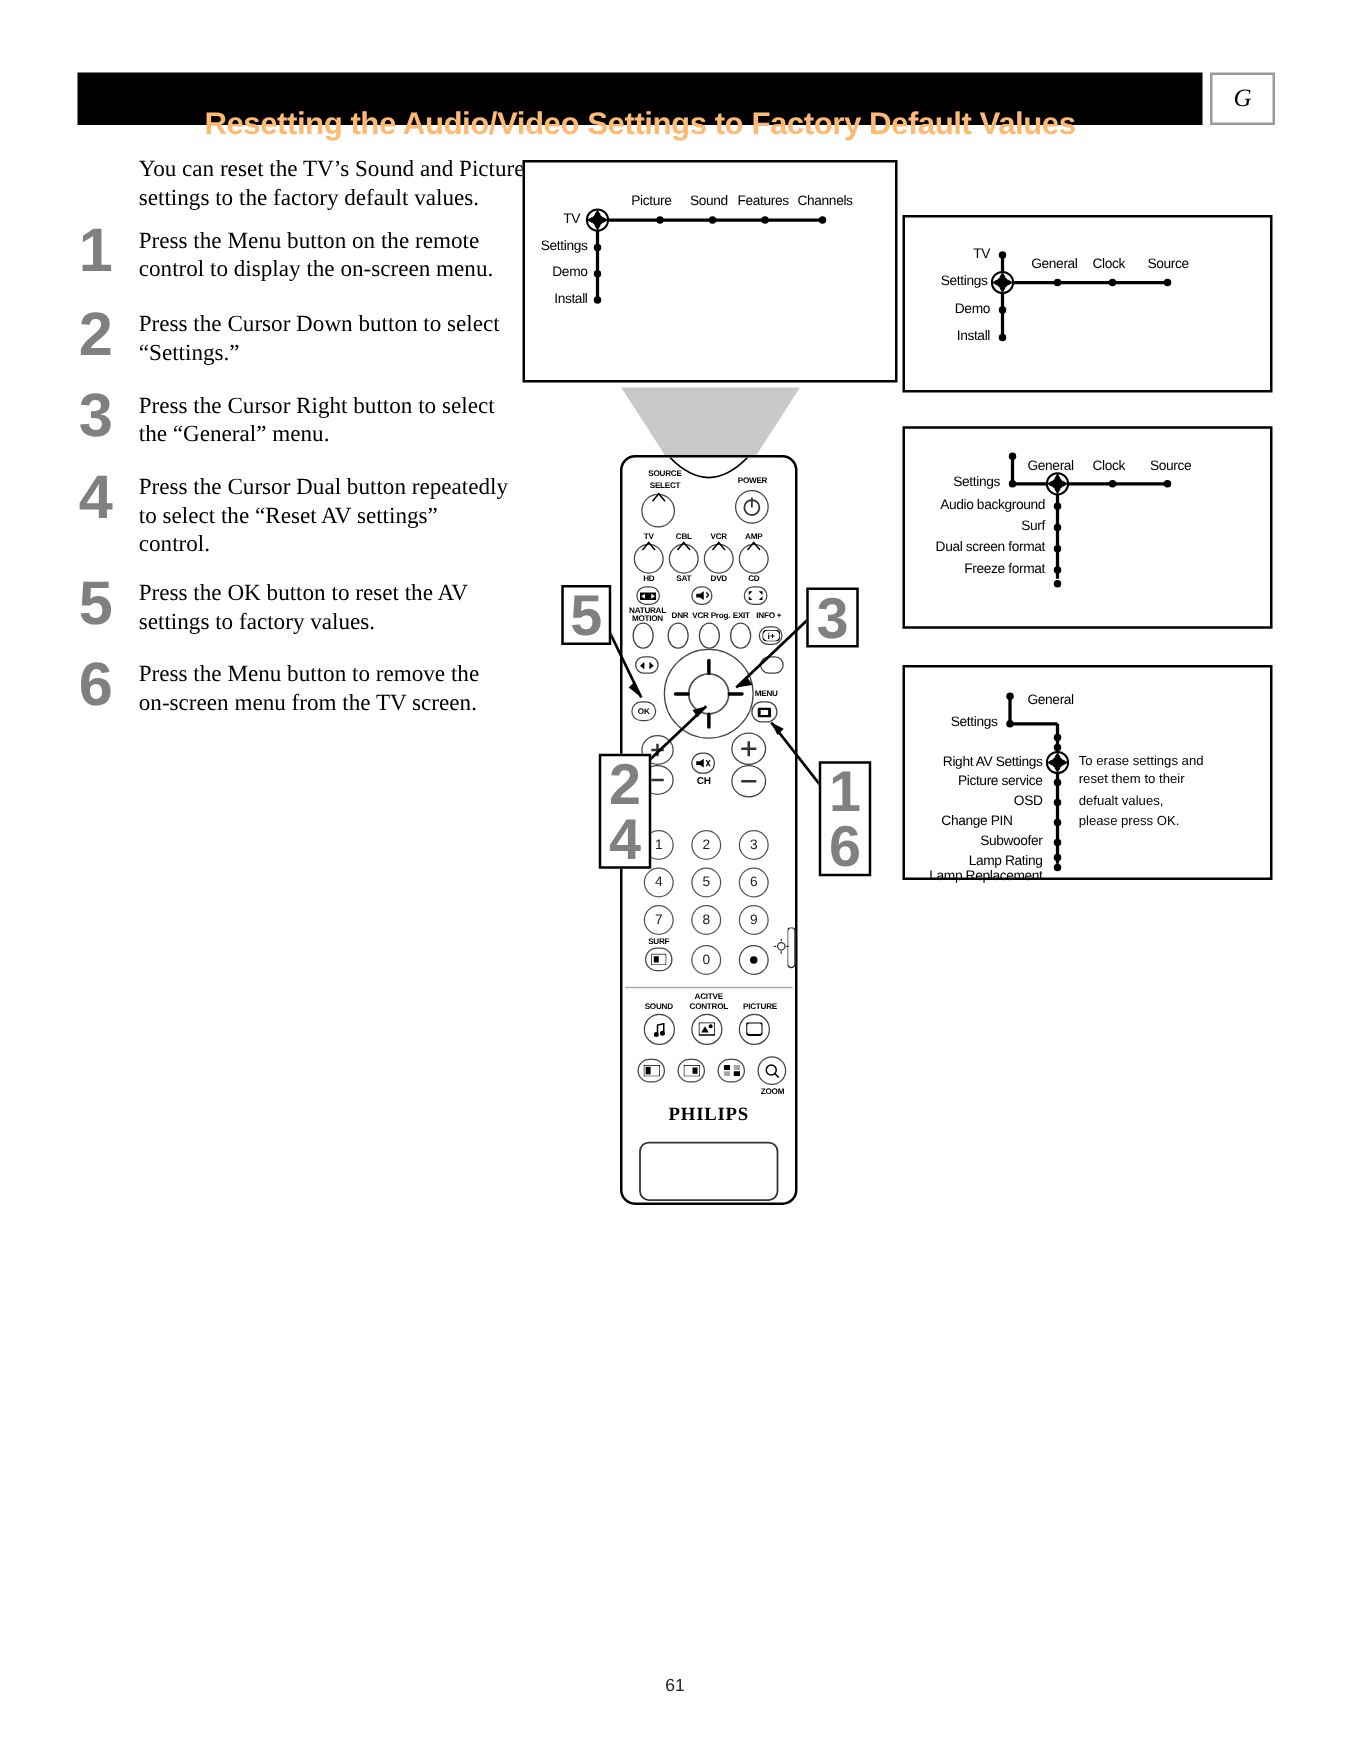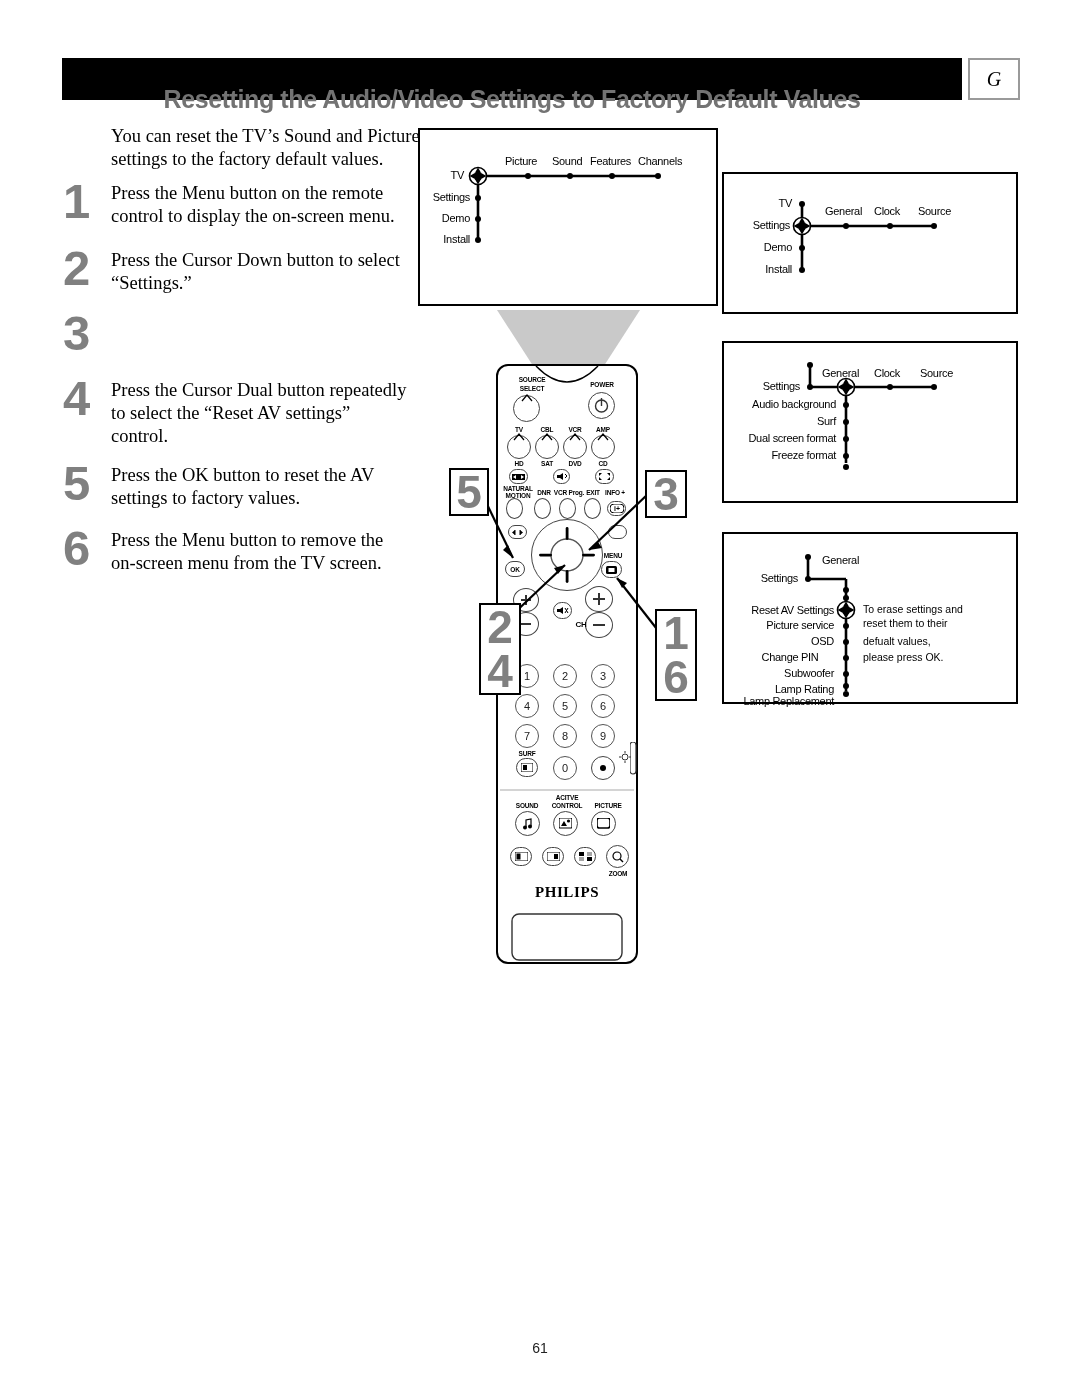--- a/index.html
+++ b/index.html
@@ -1,21 +1,21 @@
 <!DOCTYPE html>
 <html><head>
 <meta charset="utf-8">
 <style>
   html,body{margin:0;padding:0;background:#fff;}
   body{width:1080px;height:1397px;position:relative;font-family:"Liberation Serif",serif;color:#000;overflow:hidden;}
 
   
   .titlebar{position:absolute;left:62px;top:58px;width:900px;height:42px;background:#000;
             display:flex;align-items:center;justify-content:center;}
-  .titlebar .ttext{color:#737373;font-family:"Liberation Sans",sans-serif;font-weight:bold;
+  .titlebar .ttext{color:#fdba74;font-family:"Liberation Sans",sans-serif;font-weight:bold;
             font-size:25px;letter-spacing:-0.4px;white-space:nowrap;margin-top:40px;}
   .gtab{position:absolute;left:968px;top:58px;width:52px;height:42px;background:#fff;
         border:2px solid #9a9a9a;box-sizing:border-box;display:flex;align-items:center;justify-content:center;}
   .gtab span{font-family:"Liberation Serif",serif;font-style:italic;font-size:20px;}
 
   
   .intro{position:absolute;left:63px;top:125px;width:340px;font-size:18.5px;line-height:23px;margin-left:48px;}
   .steps{position:absolute;left:63px;top:182px;width:345px;}
   .step{position:relative;min-height:55px;margin-bottom:7px;}
   .step .num{position:absolute;left:0;top:-6px;width:40px;text-align:left;
@@ -79,20 +79,21 @@
   <div class="step" style="min-height:60px;">
     <div class="num">1</div>
     <div class="txt">Press the Menu button on the remote control to display the on-screen menu.</div>
   </div>
   <div class="step" style="min-height:58px;">
     <div class="num">2</div>
     <div class="txt">Press the Cursor Down button to select “Settings.”</div>
   </div>
   <div class="step" style="min-height:58px;">
     <div class="num">3</div>
+    <div class="txt">Press the Cursor Right button to select the “General” menu.</div>
   </div>
   <div class="step" style="min-height:78px;">
     <div class="num">4</div>
     <div class="txt">Press the Cursor Dual button repeatedly to select the “Reset AV settings” control.</div>
   </div>
   <div class="step" style="min-height:58px;">
     <div class="num">5</div>
     <div class="txt">Press the OK button to reset the AV settings to factory values.</div>
   </div>
   <div class="step" style="min-height:50px;">
@@ -203,24 +204,24 @@
     <circle cx="122" cy="152" r="3" fill="#000"></circle>
     <circle cx="122" cy="160" r="3" fill="#000"></circle>
     <g>
       <circle cx="122" cy="76" r="8.5" fill="#fff" stroke="#000" stroke-width="1.6"></circle>
       <circle cx="122" cy="76" r="4.6" fill="#000"></circle>
       <path d="M122 67.5 L124.6 72 L119.4 72 Z M122 84.5 L124.6 80 L119.4 80 Z M113.5 76 L118 78.6 L118 73.4 Z M130.5 76 L126 78.6 L126 73.4 Z" fill="#000"></path>
     </g>
   </svg>
   <div class="mt r" style="left:0;top:38px;width:74px;">Settings</div>
   <div class="mt" style="left:98px;top:20px;">General</div>
-  <div class="mt r" style="left:0;top:70px;width:110px;">Reset AV Settings</div>
+  <div class="mt r" style="left:0;top:70px;width:110px;">Right AV Settings</div>
   <div class="mt r" style="left:0;top:85px;width:110px;">Picture service</div>
   <div class="mt r" style="left:0;top:101px;width:110px;">OSD</div>
-  <div class="mt r" style="left:0;top:117px;width:132px;text-align:center;">Change PIN</div>
+  <div class="mt r" style="left:0;top:117px;width:86px;">Change PIN</div>
   <div class="mt r" style="left:0;top:133px;width:110px;">Subwoofer</div>
   <div class="mt r" style="left:0;top:149px;width:110px;">Lamp Rating</div>
   <div class="mt r" style="left:0;top:161px;width:110px;">Lamp Replacement</div>
   <div class="helptxt" style="left:139px;top:68px;">To erase settings and</div>
   <div class="helptxt" style="left:139px;top:82px;">reset them to their</div>
   <div class="helptxt" style="left:139px;top:100px;">defualt values,</div>
   <div class="helptxt" style="left:139px;top:116px;">please press OK.</div>
 </div>
 
 <div class="remote">
@@ -336,21 +337,21 @@
         <path d="M9 2 L12 7 M12 2 L9 7" stroke="#000" stroke-width="1"></path>
       </svg>
   </div>
   <div class="btn" style="left:89px;top:222px;width:28px;height:26px;"></div>
   <div class="btn" style="left:89px;top:248px;width:28px;height:26px;"></div>
   <svg width="32" height="54" style="position:absolute;left:89px;top:222px;">
     <line x1="14" y1="7" x2="14" y2="19" stroke="#333" stroke-width="2"></line>
     <line x1="8" y1="13" x2="20" y2="13" stroke="#333" stroke-width="2"></line>
     <line x1="8" y1="39" x2="20" y2="39" stroke="#333" stroke-width="2"></line>
   </svg>
-  <div class="rlabel" style="left:77px;top:256px;width:16px;font-size:8px;">CH</div>
+  <div class="rlabel" style="left:59px;top:256px;width:16px;font-size:8px;">CH</div>
 
   <div class="numbtn" style="left:19px;top:300px;width:24px;height:24px;">1</div>
   <div class="numbtn" style="left:57px;top:300px;width:24px;height:24px;">2</div>
   <div class="numbtn" style="left:95px;top:300px;width:24px;height:24px;">3</div>
   <div class="numbtn" style="left:19px;top:330px;width:24px;height:24px;">4</div>
   <div class="numbtn" style="left:57px;top:330px;width:24px;height:24px;">5</div>
   <div class="numbtn" style="left:95px;top:330px;width:24px;height:24px;">6</div>
   <div class="numbtn" style="left:19px;top:360px;width:24px;height:24px;">7</div>
   <div class="numbtn" style="left:57px;top:360px;width:24px;height:24px;">8</div>
   <div class="numbtn" style="left:95px;top:360px;width:24px;height:24px;">9</div>

